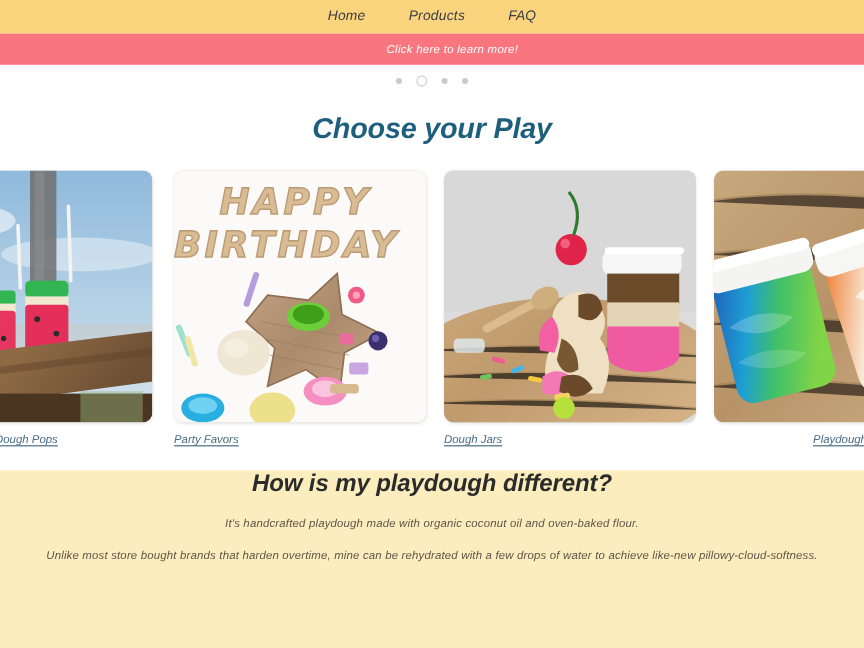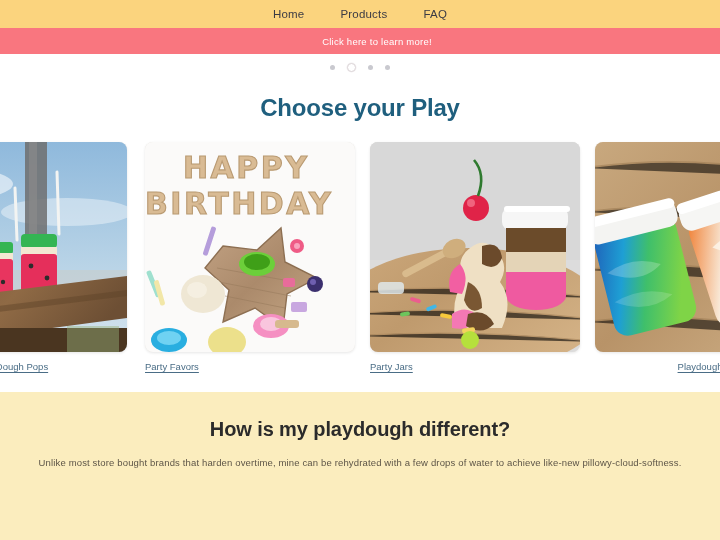--- a/index.html
+++ b/index.html
@@ -13,20 +13,21 @@
     overflow: hidden;
     background: #ffffff;
     font-family: "Liberation Sans", sans-serif;
     -webkit-font-smoothing: antialiased;
   }
   .page {
     position: relative;
     width: 720px;
     height: 540px;
     overflow: hidden;
+    font-style: italic;
   }
 
   
   .header {
     position: relative;
     height: 28px;
     background: #fbd47e;
     display: flex;
     align-items: center;
     justify-content: center;
@@ -145,21 +146,20 @@
   #card-4 .card-caption { text-align: center; }
 
   
   .info {
     position: absolute;
     left: 0;
     right: 0;
     bottom: 0;
     top: 392px;
     background: #fbedbe;
-    padding-top: 26px;
     box-sizing: border-box;
   }
   .info-title {
     text-align: center;
     font-size: 20px;
     font-weight: 700;
     color: #2b2b2b;
     letter-spacing: -0.1px;
     margin: 0 0 16px 0;
   }
@@ -377,21 +377,21 @@
             <rect x="40" y="156" width="11" height="4" rx="2" fill="#eb5d8e" transform="rotate(16 45 158)"></rect>
             <rect x="56" y="164" width="11" height="4" rx="2" fill="#42b6e6" transform="rotate(-22 61 166)"></rect>
             <rect x="70" y="172" width="12" height="4" rx="2" fill="#f7c93c" transform="rotate(10 76 174)"></rect>
             <rect x="30" y="170" width="10" height="4" rx="2" fill="#6dc55c" transform="rotate(-10 35 172)"></rect>
             <rect x="92" y="186" width="13" height="5" rx="2" fill="#f3d25d" transform="rotate(-8 98 188)"></rect>
             <circle cx="100" cy="198" r="9" fill="#b6e03c"></circle>
             <rect x="8" y="140" width="26" height="12" rx="4" fill="#dfe7ea" opacity="0.85"></rect>
           </g>
         </svg>
       </div>
-      <div class="card-caption">Party Jars</div>
+      <div class="card-caption">Dough Jars</div>
     </div>
 
     <div class="card" id="card-4">
       <div class="card-thumb">
         <svg viewBox="0 0 210 210" preserveAspectRatio="none" aria-hidden="true">
           <defs>
             <linearGradient id="wood4" x1="0" y1="0" x2="1" y2="1">
               <stop offset="0%" stop-color="#c8a87e"></stop>
               <stop offset="50%" stop-color="#b89368"></stop>
               <stop offset="100%" stop-color="#cdae85"></stop>
@@ -434,16 +434,17 @@
           </g>
         </svg>
       </div>
       <div class="card-caption">Playdough</div>
     </div>
 
   </div>
 
   <div class="info">
     <h3 class="info-title">How is my playdough different?</h3>
+    <p class="info-p">It's handcrafted playdough made with organic coconut oil and oven-baked flour.</p>
     <p class="info-p">Unlike most store bought brands that harden overtime, mine can be rehydrated with a few drops of water to achieve like-new pillowy-cloud-softness.</p>
   </div>
 
 </div>
 
 </body></html>

